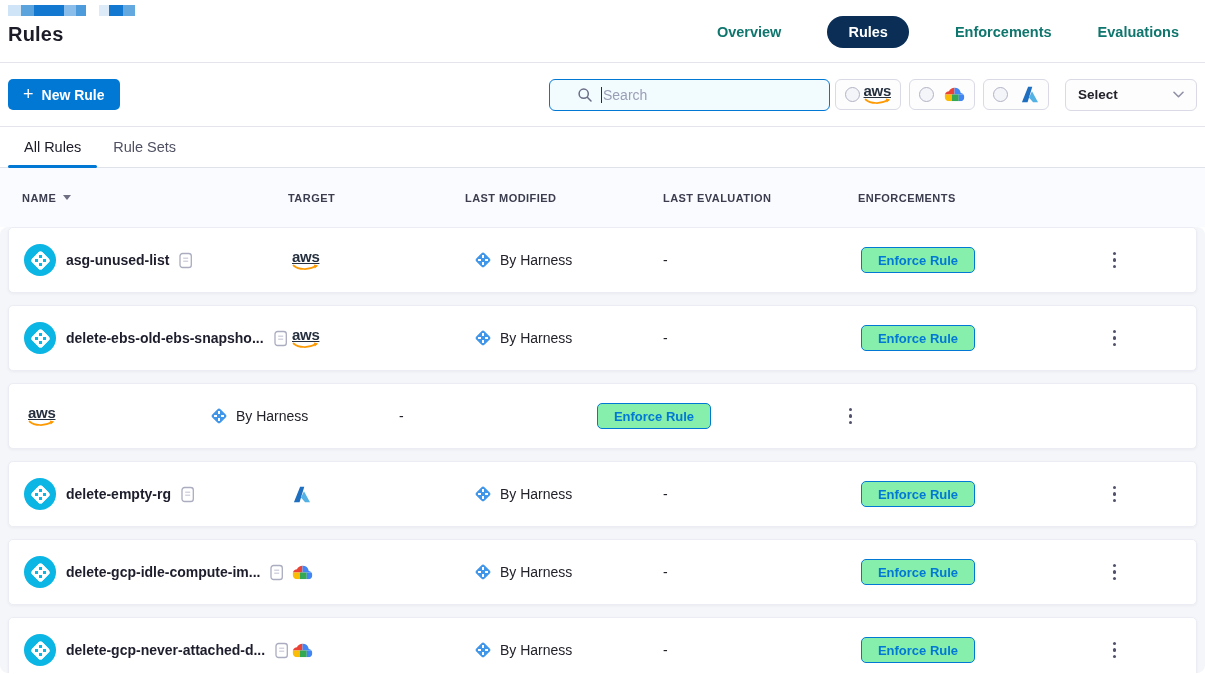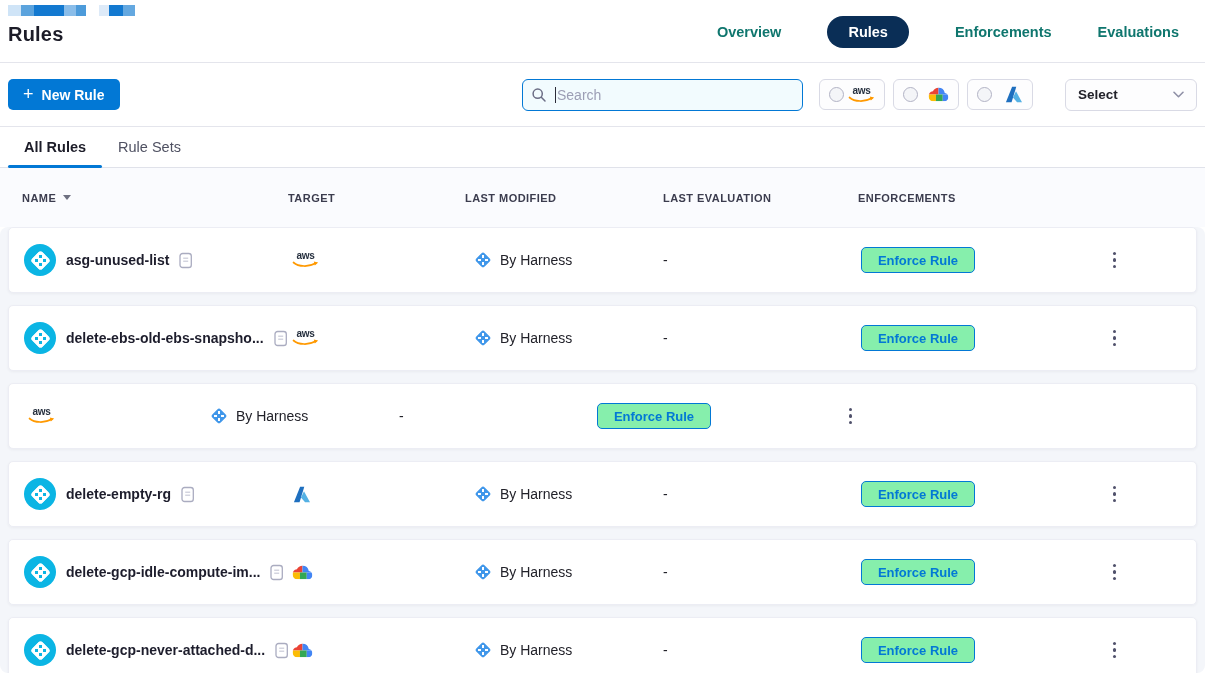--- a/index.html
+++ b/index.html
@@ -76,22 +76,22 @@
     cursor: pointer;
   }
   .btn-new-rule .plus { font-size: 18px; font-weight: 400; line-height: 1; margin-top: -2px; }
   .toolbar-right { margin-left: auto; display: flex; align-items: center; }
   .search-box {
     width: 281px; height: 32px;
     border: 1px solid #0278d5;
     background: #f2fbfe;
     border-radius: 6px;
     display: flex; align-items: center;
-    padding: 0 8px;
-    margin-right: 16px;
+    padding: 0 27px;
+    margin-right: 5px;
     cursor: text;
   }
   .search-box svg { flex: 0 0 auto; margin-right: 8px; }
   .text-cursor { width: 1px; height: 16px; background: #2b2b38; margin-right: 1px; }
   .search-placeholder { color: #9c9eb5; font-size: 14px; }
   .provider-box {
     width: 66px; height: 31px;
     border: 1px solid #d9dae5;
     border-radius: 6px;
     background: #fdfdfe;
@@ -106,21 +106,21 @@
     border-radius: 50%;
     background: #f4f5f8;
   }
   .select-box {
     width: 132px; height: 32px;
     border: 1px solid #d9dae5;
     border-radius: 6px;
     background: #fdfdfe;
     display: flex; align-items: center; justify-content: space-between;
     padding: 0 12px;
-    margin-left: 24px;
+    margin-left: 8px;
     font-size: 13.5px;
     font-weight: 600;
     color: #22222a;
     cursor: pointer;
   }
 
   
   .tabs-row {
     height: 41px;
     border-bottom: 1px solid #e0e2ea;
@@ -128,21 +128,21 @@
     align-items: flex-end;
     padding: 0 8px;
   }
   .tab {
     padding: 10px 16px 12px;
     font-size: 14.5px;
     position: relative;
     cursor: pointer;
     color: #4f5162;
   }
-  .tab.active { font-weight: 700; color: #1c1c28; text-align: center; }
+  .tab.active { font-weight: 400; color: #1c1c28; text-align: center; }
   .tab.active::after {
     content: "";
     position: absolute;
     left: 0; right: 0; bottom: -1px;
     height: 3px;
     background: #0278d5;
     border-radius: 2px;
   }
 
   
@@ -248,21 +248,21 @@
     font-size: 13px;
     font-weight: 600;
     cursor: pointer;
   }
   .kebab { display: flex; flex-direction: column; gap: 3px; padding: 4px 6px; cursor: pointer; }
   .kebab i { width: 3.2px; height: 3.2px; border-radius: 50%; background: #50516b; }
 
   
   .plogo { display: inline-flex; align-items: center; }
   .aws-logo { display: inline-flex; flex-direction: column; align-items: center; line-height: 1; }
-  .aws-logo .aws-text { font-size: 10px; font-weight: 700; color: #252f3e; letter-spacing: -0.3px; }
+  .aws-logo .aws-text { font-size: 15px; font-weight: 700; color: #252f3e; letter-spacing: -0.3px; text-decoration: underline; }
 </style>
 </head>
 <body>
 
 <header class="page-header">
   <div class="header-left">
     <div class="redacted-breadcrumb">
       <i class="rb1"></i>
         <i class="rb2"></i>
         <i class="rb3"></i>

